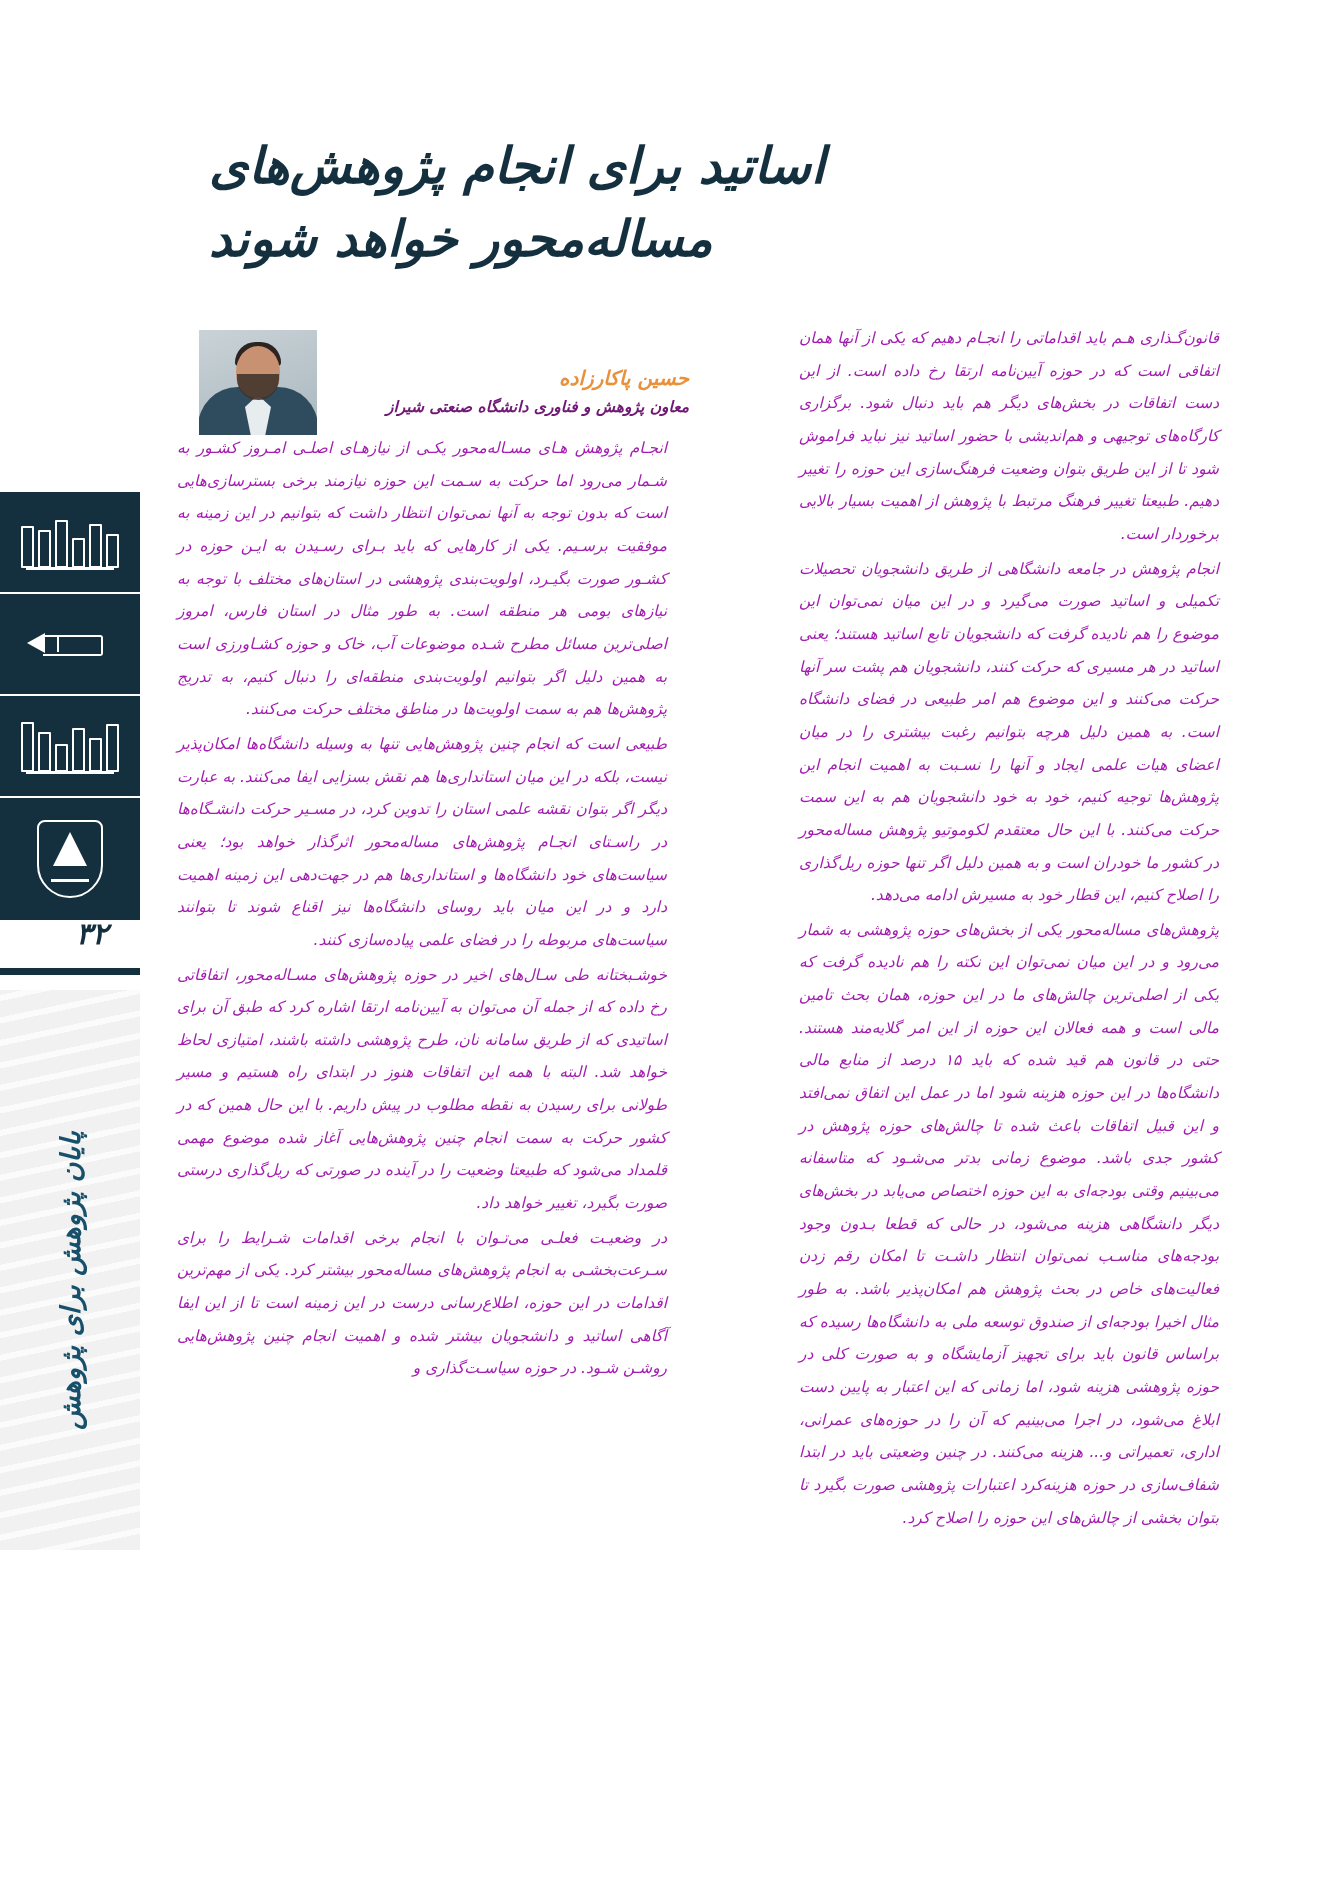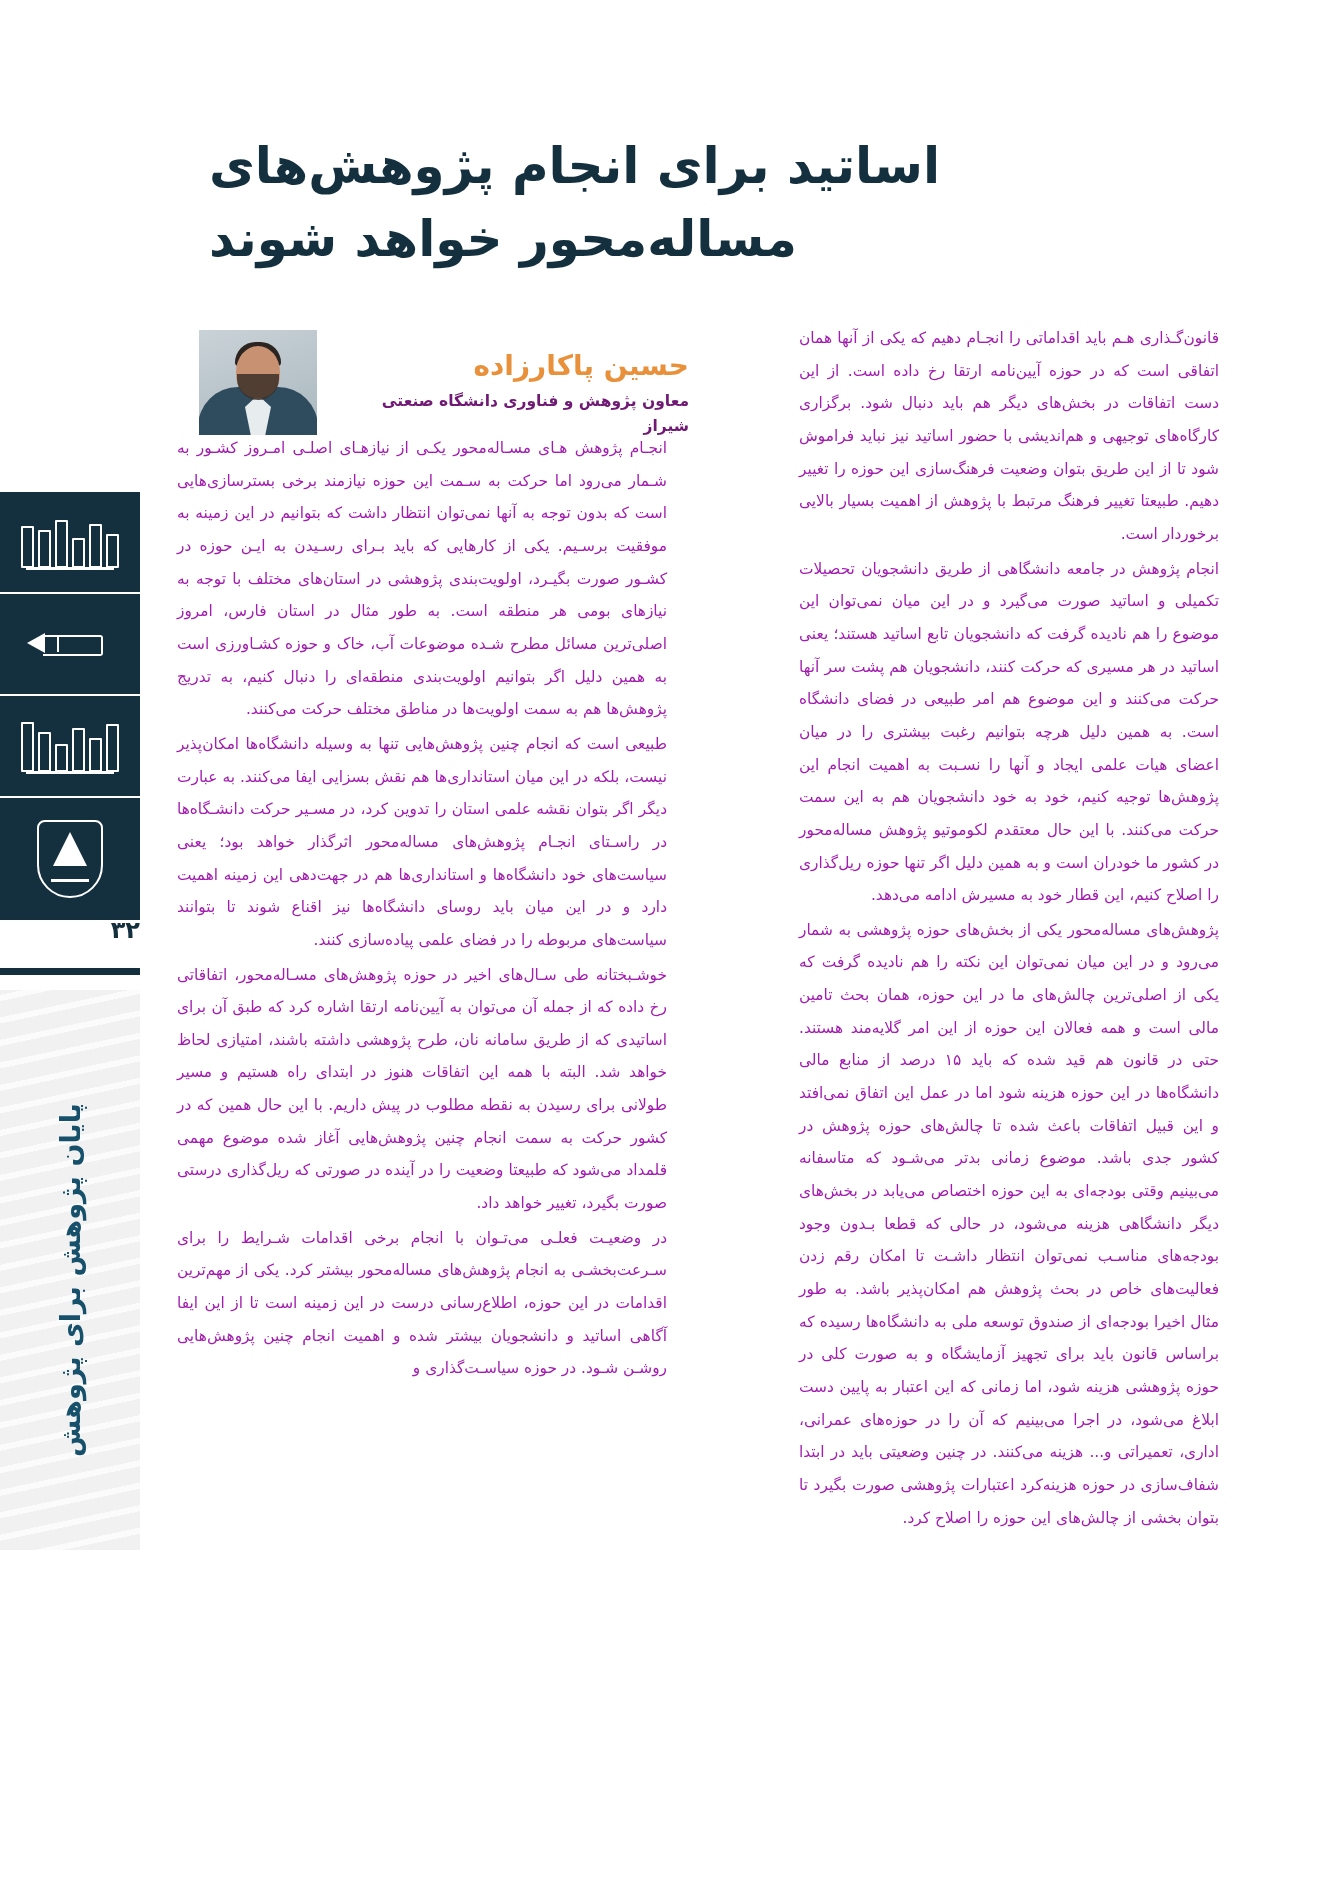--- a/index.html
+++ b/index.html
@@ -13,20 +13,21 @@
     position: relative;
     font-family: "DejaVu Sans", "Liberation Sans", sans-serif;
     color: #1b2a33;
     overflow: hidden;
   }
 
   .page {
     position: absolute;
     inset: 0;
     background: #ffffff;
+    font-style: italic;
   }
 
   
   .headline {
     position: absolute;
     top: 130px;
     right: 120px;
     width: 1010px;
     text-align: left;
     direction: rtl;
@@ -54,21 +55,21 @@
     gap: 14px;
   }
   .author-text {
     text-align: right;
     direction: rtl;
     flex: 1;
     padding-top: 18px;
   }
   .author-name {
     color: #e8913a;
-    font-size: 28px;
+    font-size: 20px;
     font-weight: bold;
     line-height: 1.5;
   }
   .author-role {
     color: #701a75;
     font-size: 15.5px;
     font-weight: bold;
     line-height: 1.6;
     margin-top: 2px;
   }
@@ -246,21 +247,22 @@
     left: 14px; right: 14px; bottom: 16px;
     height: 3px; background: #fff;
   }
 
   
   .page-number {
     position: absolute;
     top: 916px;
     left: 44px;
     width: 96px;
-    font-size: 24px;
+    text-align: center;
+    font-size: 30px;
     font-weight: bold;
     color: #14303f;
     direction: rtl;
   }
 
   
   .vertical-band {
     position: absolute;
     left: 0;
     top: 990px;

